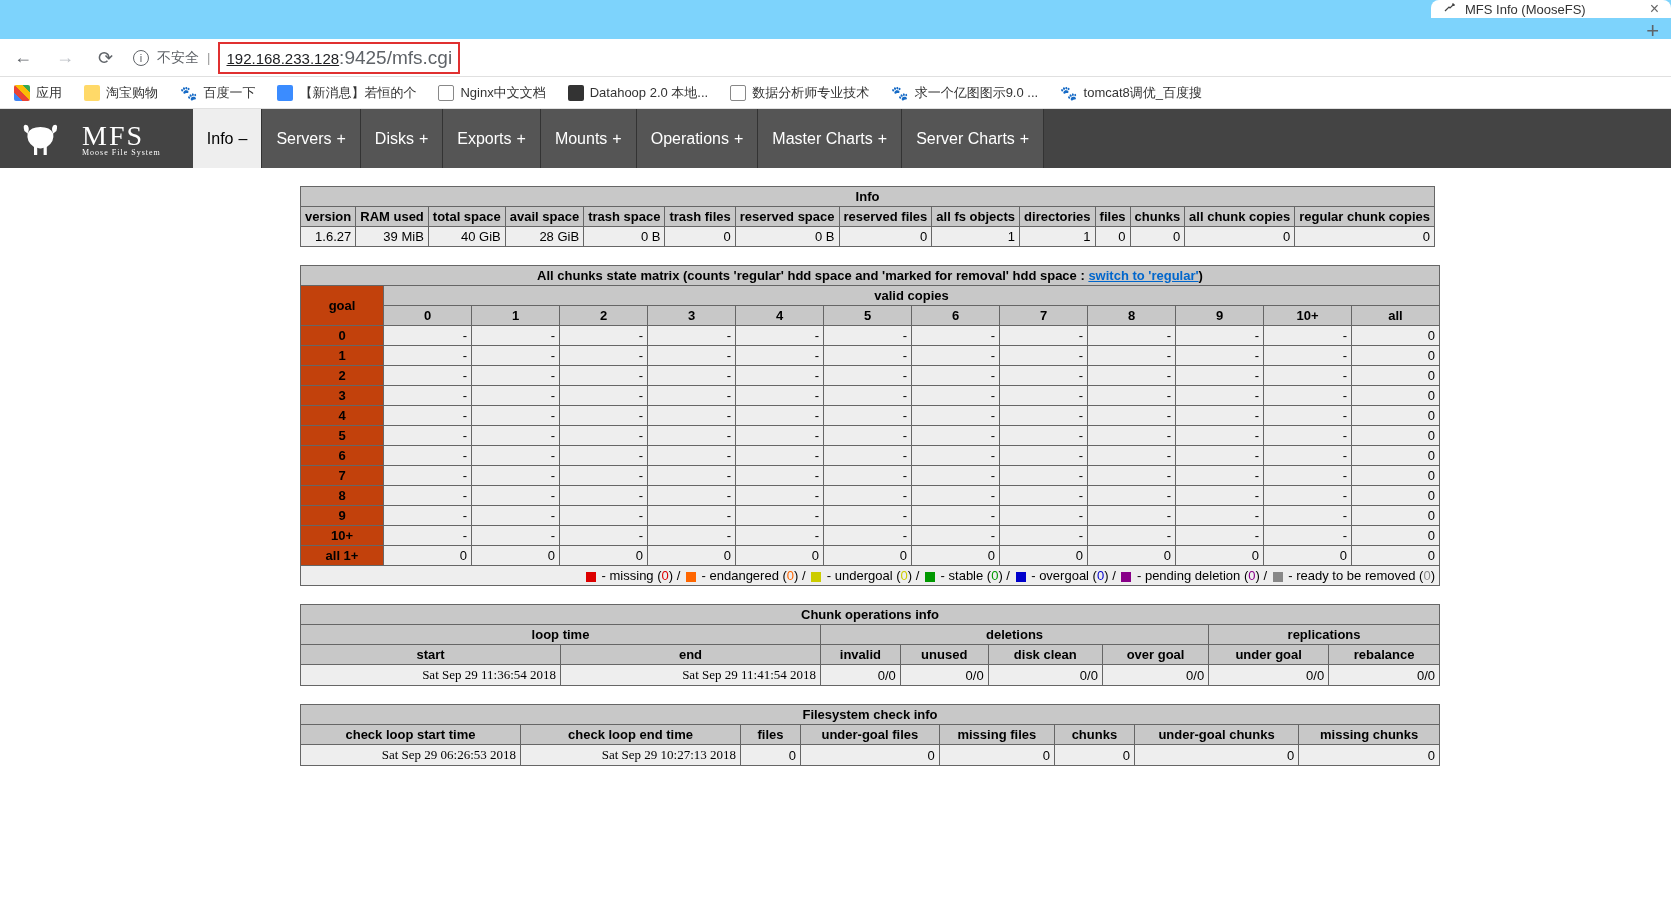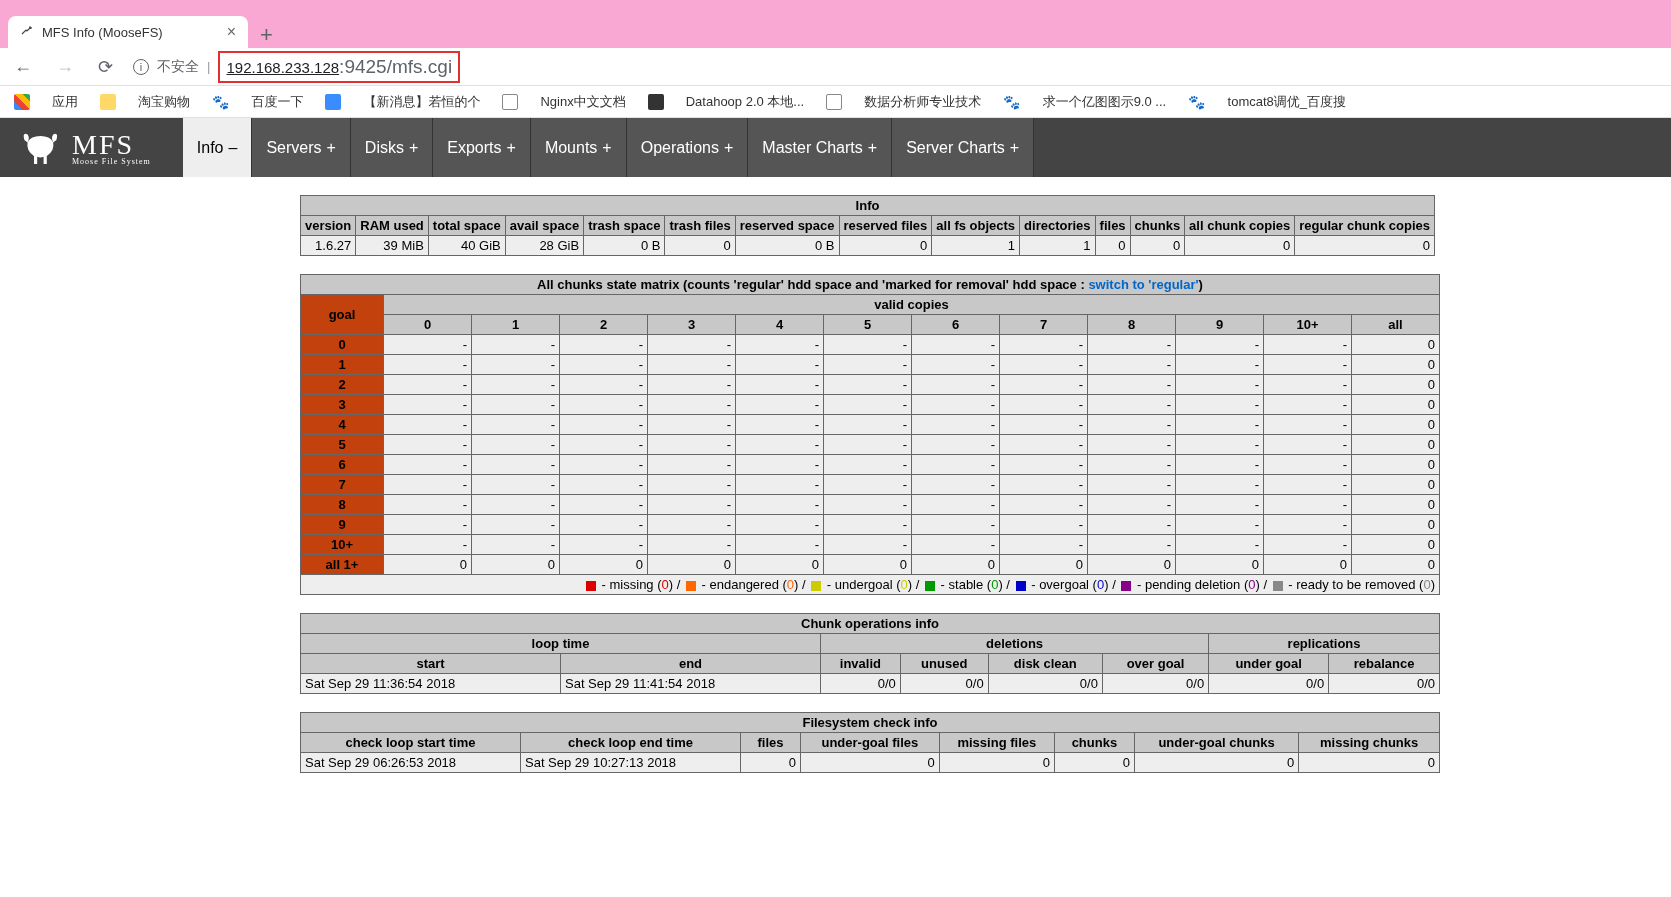--- a/index.html
+++ b/index.html
@@ -1,55 +1,55 @@
 <!DOCTYPE html>
 <html><head>
 <meta charset="utf-8">
 <style>
 * { margin:0; padding:0; box-sizing:border-box; }
 body { font-family: Arial, sans-serif; font-size:13px; background:#fff; width:1671px; }
-.chrome-top { height:48px; background:#f9a8d4; display:flex; align-items:flex-end; }
+.chrome-top { height:39px; background:#7dd3fc; display:flex; align-items:flex-end;flex-direction:column; }
 .tab { background:#fff; height:32px; display:flex; align-items:center; padding:0 12px; border-top-left-radius:8px; border-top-right-radius:8px; margin-left:8px; gap:8px; min-width:240px; }
 .tab-title { font-size:13px; color:#333; flex:1; }
 .tab-close { color:#666; font-size:16px; cursor:pointer; }
 .new-tab { color:#5f6368; font-size:22px; padding:0 12px; cursor:pointer; }
 .addr-bar { height:38px; background:#fff; display:flex; align-items:center; gap:16px; padding:0 10px; border-bottom:1px solid #e0e0e0; }
 .nav-ico { color:#5f6368; font-size:18px; padding:0 4px; cursor:pointer; }
 .nav-ico.dis { color:#bdc1c6; }
 .url-box { flex:1; display:flex; align-items:center; gap:8px; height:30px; }
 .info-ico { color:#5f6368; font-size:14px; border:1px solid #5f6368; border-radius:50%; width:16px; height:16px; display:inline-flex; align-items:center; justify-content:center; font-size:11px; }
 .not-secure { color:#5f6368; font-size:14px; }
 .url-highlight { border:2px solid #e03030; padding:3px 6px; }
 .url-ip { color:#202124; font-size:15px;text-decoration:underline; }
 .url-port { color:#5f6368; font-size:19px; }
 .bm-bar { height:32px; background:#fff; display:flex; align-items:center; gap:22px; padding:0 14px; border-bottom:1px solid #e0e0e0; font-size:13px; color:#333; }
-.bm { display:flex; align-items:center; gap:22px; cursor:pointer; white-space:nowrap; }
+.bm { display:flex; align-items:center; gap:6px; cursor:pointer; white-space:nowrap; }
 .bm-ico { width:16px; height:16px; display:inline-block; }
 .bm-apps{ background:linear-gradient(45deg,#4285f4 25%,#ea4335 25% 50%,#fbbc05 50% 75%,#34a853 75%); border-radius:2px; }
 .bm-fold{ background:#ffd968; border-radius:2px; }
 .bm-paw{ color:#3b8cff; font-size:14px; }
 .bm-file{ border:1px solid #888; border-radius:2px; background:#fff; position:relative; }
 .mfs-header { background:#444; display:flex; align-items:stretch; height:59px; }
-.logo { display:flex; align-items:center; padding:0 18px; gap:6px; }
+.logo { display:flex; align-items:center; padding:0 18px; gap:16px; }
 .logo svg{ width:48px; height:40px; }
 .logo-txt{ color:#fff; font-family:Georgia,serif; }
 .logo-main{ font-size:28px; letter-spacing:2px; }
 .logo-sub{ font-size:8px; letter-spacing:1px; display:block; margin-top:-4px; }
 .mtabs{ display:flex; margin-left:14px; }
 .mtab{ color:#fff; background:#555; padding:0 14px; display:flex; align-items:center; font-size:16px; border-right:1px solid #333; cursor:pointer; }
 .mtab.active{ background:#eee; color:#000; border-bottom:none; }
 .mtab-suf{ margin-left:5px; font-size:16px; }
 .content{ background:#fff; padding:18px 0 30px 300px; }
 table.dat{ border-collapse:collapse; margin-bottom:18px; }
 table.dat th, table.dat td{ border:1px solid #666; padding:2px 4px; font-size:13px; }
 table.dat th{ background:#c8c8c8; font-weight:bold; text-align:center; }
 table.dat td{ background:#eee; text-align:right; }
-table.dat td.c{ text-align:left; }
+table.dat td.c{ text-align:right;font-family:Liberation Serif, serif; }
 .title-row th{ background:#aaa; }
-.matrix-link{ color:#0066cc; cursor:pointer; }
+.matrix-link{ color:#0066cc; text-decoration:underline; cursor:pointer; }
 .matrix td{ text-align:center; }
 .matrix td.r{ text-align:right; }
 .matrix th.goal{ background:#c2410c; }
 .legend{ text-align:center; font-size:13px; padding:3px; }
 .lg-box{ display:inline-block; width:10px; height:10px; margin:0 2px; vertical-align:middle; }
 </style>
 </head>
 <body>
 
 <div class="chrome-top">

